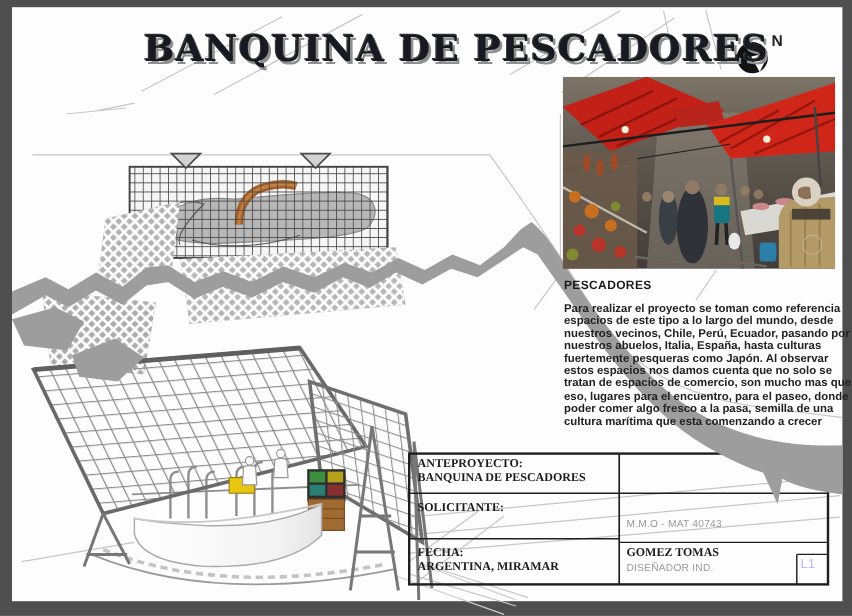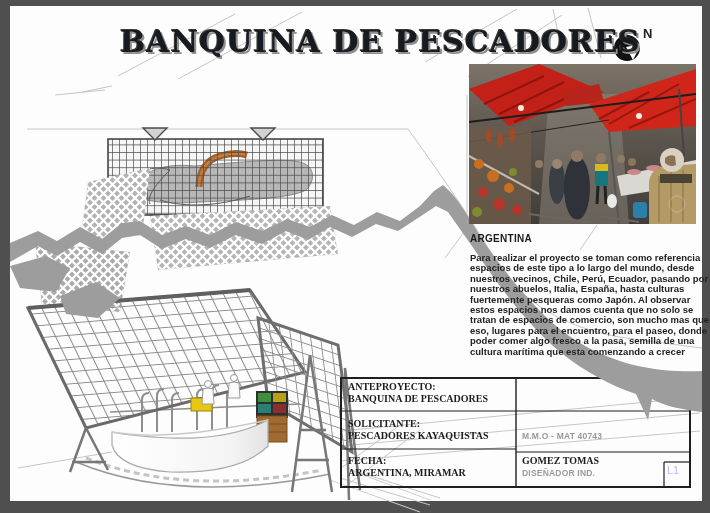--- a/index.html
+++ b/index.html
@@ -9,21 +9,21 @@
   #art{position:absolute;left:0;top:0;width:710px;height:513px;}
   .abs{position:absolute;}
   #main-title{left:120px;top:24px;width:490px;text-align:center;
       font-family:"DejaVu Serif",serif;font-weight:bold;font-size:30px;letter-spacing:1px;
       color:#171a21;text-shadow:2px 2px 0 #8f8f8f, -1px -1px 0 #3a3a3a;white-space:nowrap;}
   #north-label{left:643px;top:26px;font-size:13px;font-weight:bold;color:#222;}
   #photo{left:469px;top:64px;width:227px;height:160px;}
   #ref-heading{left:470px;top:233px;font-size:10px;font-weight:bold;color:#1b1b1b;letter-spacing:.3px;}
   #ref-body{left:470px;top:253px;width:240px;font-size:9.5px;line-height:10.4px;color:#222;font-weight:bold;}
   .tb-label{font-size:10px;font-weight:bold;color:#1c1c1c;white-space:nowrap;font-family:Liberation Serif, serif;}
-  .tb-sub{font-size:8.5px;font-weight:bold;color:#9a9a9a;white-space:nowrap;letter-spacing:.2px;}
+  .tb-sub{font-size:8.5px;font-weight:normal;color:#9a9a9a;white-space:nowrap;letter-spacing:.2px;}
   #tb-l1{left:667px;top:464px;font-size:11px;color:#c4b5fd;}
 </style>
 </head>
 <body>
 
 <div id="board">
   <div id="sheet"></div>
 
   <svg id="art" viewBox="0 0 710 513" xmlns="http://www.w3.org/2000/svg">
     <defs>
@@ -255,27 +255,26 @@
       <circle cx="52" cy="44" r="3" fill="#f5efd8"></circle>
         <circle cx="170" cy="52" r="3" fill="#f5efd8"></circle>
       <path d="M60,150 L120,158 M130,152 L170,158" stroke="#6b665f" stroke-width="2"></path>
       <circle cx="208" cy="140" r="8" stroke="#cfcabd" fill="none" opacity="0.5"></circle>
     </svg>
   </div>
 
   <div id="main-title" class="abs">BANQUINA DE PESCADORES</div>
   <div id="north-label" class="abs">N</div>
 
-  <div id="ref-heading" class="abs">ARGENTINA</div>
+  <div id="ref-heading" class="abs">PESCADORES</div>
   <div id="ref-body" class="abs">Para realizar el proyecto se toman como referencia espacios de este tipo a lo largo del mundo, desde nuestros vecinos, Chile, Perú, Ecuador, pasando por nuestros abuelos, Italia, España, hasta culturas fuertemente pesqueras como Japón.  Al observar estos espacios nos damos cuenta que no solo se tratan de espacios de comercio, son mucho mas que eso, lugares para el encuentro, para el paseo, donde poder comer algo fresco a la pasa, semilla de una cultura marítima que esta comenzando a crecer</div>
 
   <div class="abs tb-label" style="left:348px;top:381px">ANTEPROYECTO:</div>
   <div class="abs tb-label" style="left:348px;top:393px">BANQUINA DE PESCADORES</div>
   <div class="abs tb-label" style="left:348px;top:418px">SOLICITANTE:</div>
-  <div class="abs tb-label" style="left:348px;top:430px">PESCADORES KAYAQUISTAS</div>
   <div class="abs tb-label" style="left:348px;top:455px">FECHA:</div>
   <div class="abs tb-label" style="left:348px;top:467px">ARGENTINA, MIRAMAR</div>
 
   <div class="abs tb-sub" style="left:522px;top:431px">M.M.O - MAT 40743</div>
   <div class="abs tb-label" style="left:522px;top:455px">GOMEZ TOMAS</div>
   <div class="abs tb-sub" style="left:522px;top:468px">DISEÑADOR IND.</div>
   <div id="tb-l1" class="abs">L1</div>
 </div>
 
 </body></html>

